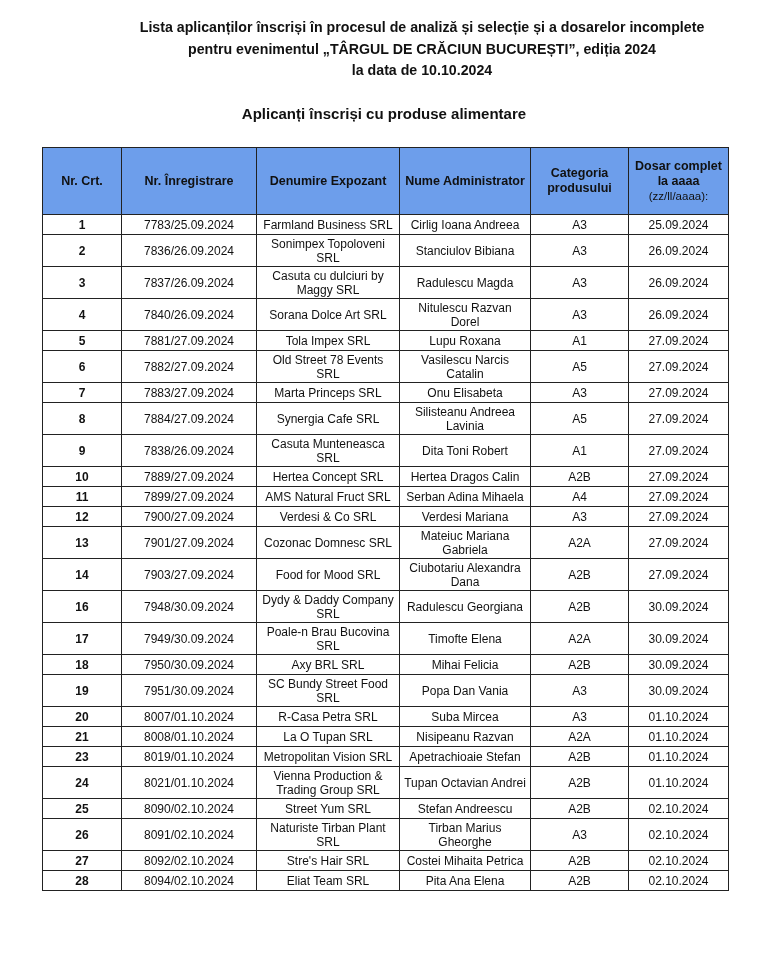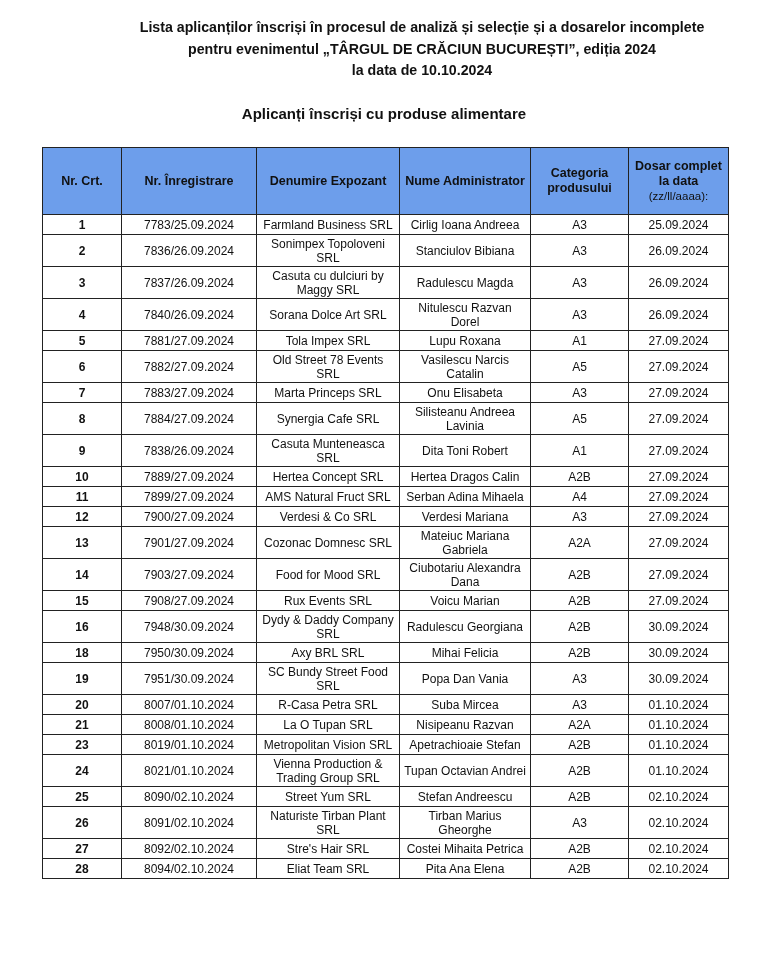--- a/index.html
+++ b/index.html
@@ -54,21 +54,21 @@
     <col style="width:100px">
   </colgroup>
   <thead>
     <tr>
       <th>Nr. Crt.</th>
       <th>Nr. Înregistrare</th>
       <th>Denumire Expozant</th>
       <th>Nume Administrator</th>
       <th>Categoria produsului</th>
       <th>
-        <span>Dosar complet la data</span><br>
+        <span>Dosar complet la aaaa</span><br>
         <span class="small">(zz/ll/aaaa):</span>
       </th>
     </tr>
   </thead>
   <tbody id="table-body">
       <tr class="r1">
         <td class="nr">1</td>
         <td>7783/25.09.2024</td>
         <td>Farmland Business SRL</td>
         <td>Cirlig Ioana Andreea</td>
@@ -172,34 +172,34 @@
         <td>27.09.2024</td>
       </tr>
       <tr class="r2">
         <td class="nr">14</td>
         <td>7903/27.09.2024</td>
         <td>Food for Mood SRL</td>
         <td>Ciubotariu Alexandra Dana</td>
         <td>A2B</td>
         <td>27.09.2024</td>
       </tr>
-      <tr class="r1">
-        <td class="nr">15</td>
-        <td>7908/27.09.2024</td>
-        <td>Rux Events SRL</td>
-        <td>Voicu Marian</td>
-        <td>A2B</td>
-        <td>27.09.2024</td>
-      </tr>
       <tr class="r2">
         <td class="nr">16</td>
         <td>7948/30.09.2024</td>
         <td>Dydy &amp; Daddy Company SRL</td>
         <td>Radulescu Georgiana</td>
         <td>A2B</td>
+        <td>30.09.2024</td>
+      </tr>
+      <tr class="r2">
+        <td class="nr">17</td>
+        <td>7949/30.09.2024</td>
+        <td>Poale-n Brau Bucovina SRL</td>
+        <td>Timofte Elena</td>
+        <td>A2A</td>
         <td>30.09.2024</td>
       </tr>
       <tr class="r1">
         <td class="nr">18</td>
         <td>7950/30.09.2024</td>
         <td>Axy BRL SRL</td>
         <td>Mihai Felicia</td>
         <td>A2B</td>
         <td>30.09.2024</td>
       </tr>

